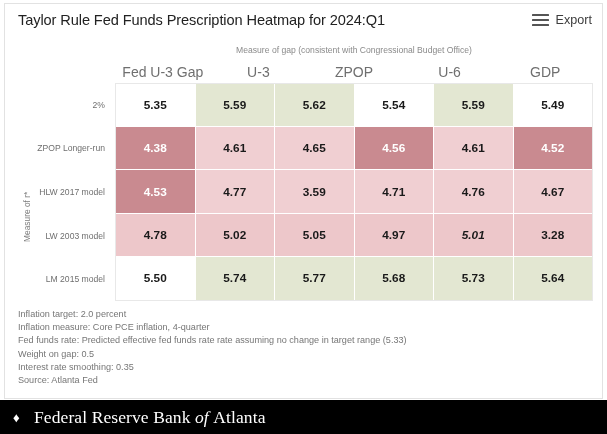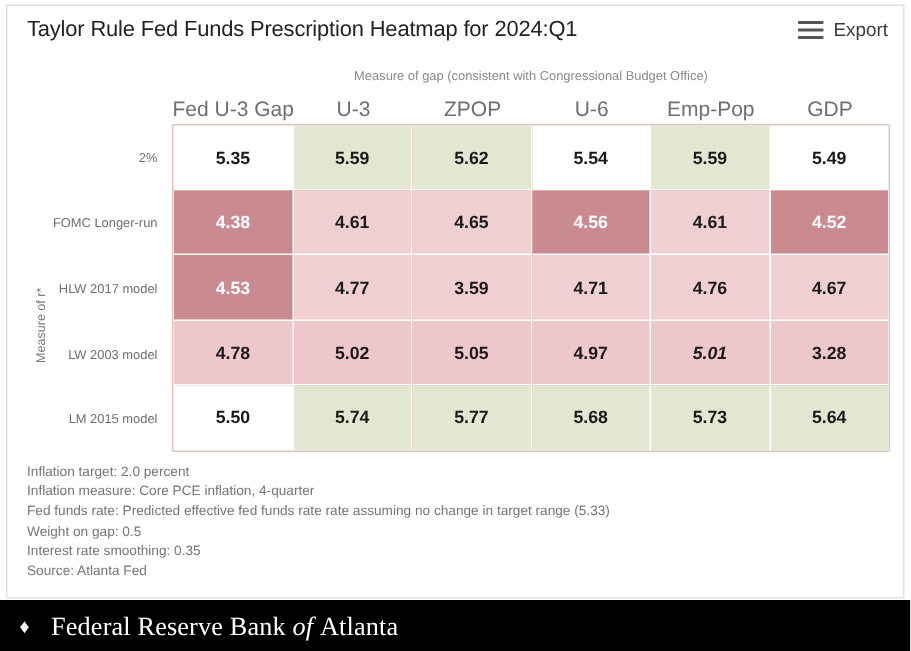--- a/index.html
+++ b/index.html
@@ -149,21 +149,21 @@
   .grid {
     position: absolute;
     left: 110px;
     top: 79px;
     width: 478px;
     height: 218px;
     border: 1px solid #e8e8e8;
     box-sizing: border-box;
     display: flex;
     flex-direction: column;
-    background: #c2410c;
+    background: #84cc16;
   }
   .grid-row {
     flex: 1 1 0;
     display: flex;
   }
   .cell {
     flex: 1 1 0;
     display: flex;
     align-items: center;
     justify-content: center;
@@ -249,31 +249,30 @@
       </div>
     </div>
 
     <div class="gap-label">Measure of gap (consistent with Congressional Budget Office)</div>
 
     <div class="col-headers">
       <div class="col-header">Fed U-3 Gap</div>
       <div class="col-header">U-3</div>
       <div class="col-header">ZPOP</div>
       <div class="col-header">U-6</div>
-      <div class="col-header">Emp-Pop</div>
       <div class="col-header">GDP</div>
     </div>
 
     <div class="ylabel">
       <span>Measure of r*</span>
     </div>
 
     <div class="row-labels">
       <div class="row-label">2%</div>
-      <div class="row-label">FOMC Longer-run</div>
+      <div class="row-label">ZPOP Longer-run</div>
       <div class="row-label">HLW 2017 model</div>
       <div class="row-label">LW 2003 model</div>
       <div class="row-label">LM 2015 model</div>
     </div>
 
     <div class="grid" id="heatmap-grid">
         <div class="grid-row">
           <div class="cell" style="background: rgb(255, 255, 255);">5.35</div>
           <div class="cell" style="background: rgb(227, 231, 210);">5.59</div>
           <div class="cell" style="background: rgb(227, 231, 210);">5.62</div>

